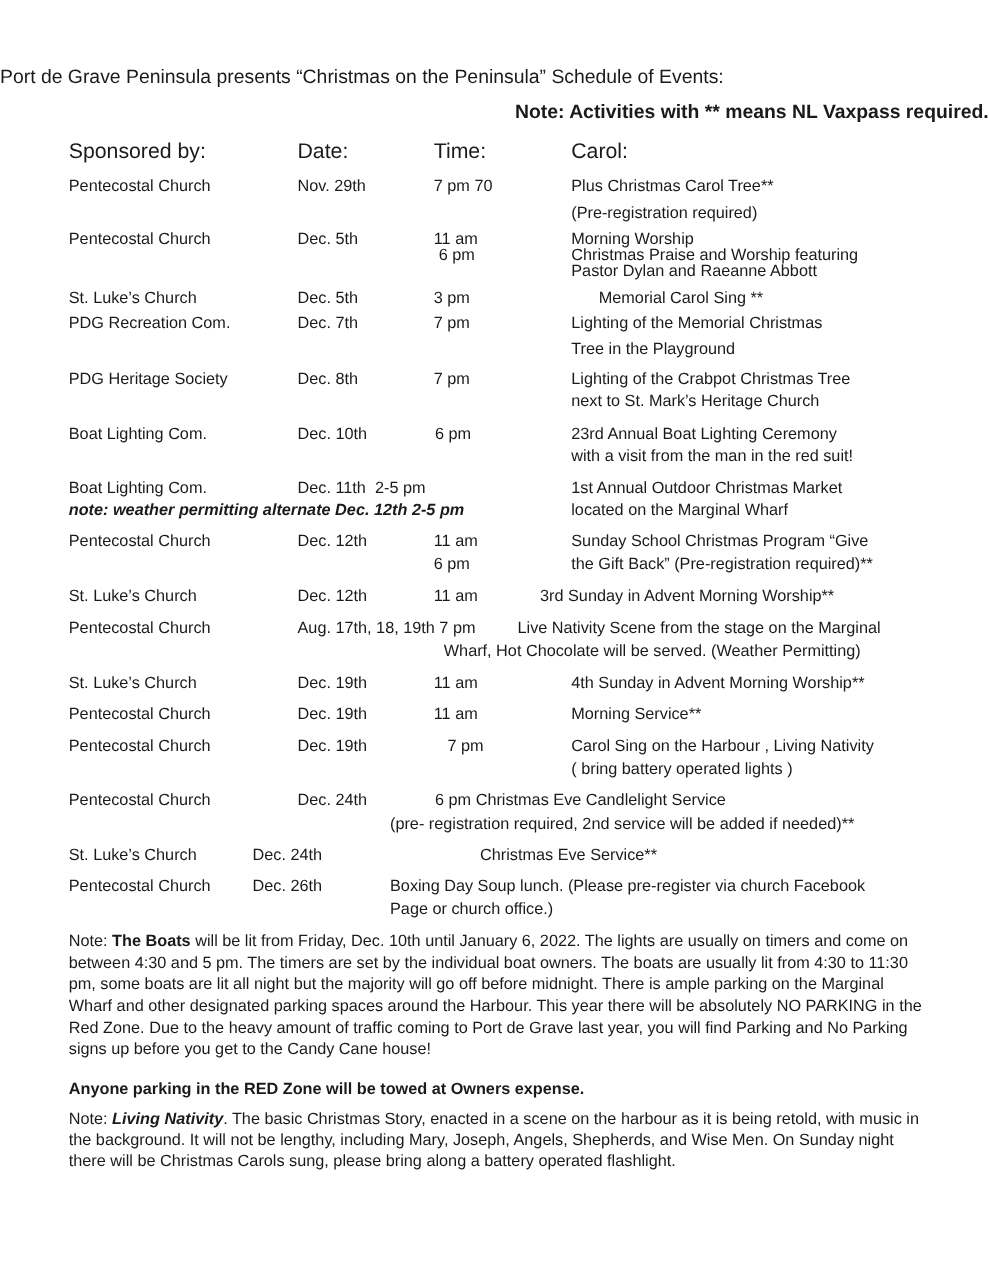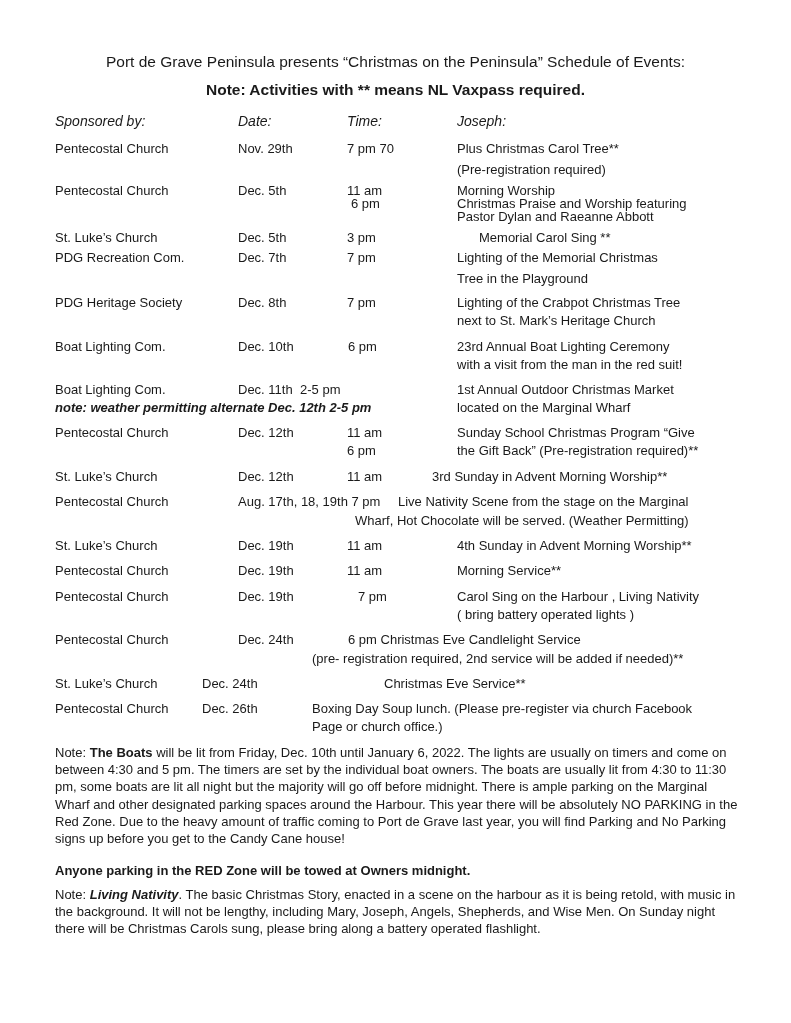--- a/index.html
+++ b/index.html
@@ -1,38 +1,38 @@
 <!DOCTYPE html>
 <html><head>
 <meta charset="utf-8">
 <style>
   html, body { margin: 0; padding: 0; background: #ffffff; }
   body { width: 791px; height: 1023px; position: relative; overflow: hidden;
          font-family: "Liberation Sans", sans-serif; color: #1a1a1a; }
   .page { position: absolute; left: 0; top: 0; width: 791px; height: 1023px; }
   .t { position: absolute; white-space: nowrap; font-size: 13px; line-height: 16px; }
-  .title { position: absolute; left: 0; width: 791px; text-align: center; font-size: 15.5px; top: 53px; }
-  .subtitle { position: absolute; left: 0; width: 791px; text-align: center; font-size: 15.5px; font-weight: bold; top: 81px; }
-  .hdr { font-size: 14px; top: 113px; font-style: italic; }
+  .title { position: absolute; left: 0; width: 791px; font-size: 15.5px; top: 53px; }
+  .subtitle { position: absolute; left: 0; width: 791px; text-align: right; font-size: 15.5px; font-weight: bold; top: 81px; }
+  .hdr { font-size: 17px; top: 113px; }
   .b { font-weight: bold; }
   .bi { font-weight: bold; font-style: italic; }
   .para { position: absolute; left: 55px; width: 690px; font-size: 13px; line-height: 17.2px; }
 </style>
 </head>
 <body>
 
 <div class="page">
 
   <div class="title">Port de Grave Peninsula presents “Christmas on the Peninsula” Schedule of Events:</div>
   <div class="subtitle">Note:  Activities with ** means NL Vaxpass required.</div>
 
   <div class="t hdr" style="left:55px">Sponsored by:</div>
   <div class="t hdr" style="left:238px">Date:</div>
   <div class="t hdr" style="left:347px">Time:</div>
-  <div class="t hdr" style="left:457px">Joseph:</div>
+  <div class="t hdr" style="left:457px">Carol:</div>
 
   <div>
     <div class="t" style="left:55px;top:141px">Pentecostal Church</div>
     <div class="t" style="left:238px;top:141px">Nov. 29th</div>
     <div class="t" style="left:347px;top:141px">7 pm 70</div>
     <div class="t" style="left:457px;top:141px">Plus Christmas Carol Tree**</div>
     <div class="t" style="left:457px;top:162px">(Pre-registration required)</div>
   </div>
 
   <div>
@@ -97,21 +97,21 @@
   <div>
     <div class="t" style="left:55px;top:469px">St. Luke’s Church</div>
     <div class="t" style="left:238px;top:469px">Dec. 12th</div>
     <div class="t" style="left:347px;top:469px">11 am</div>
     <div class="t" style="left:432px;top:469px">3rd Sunday in Advent Morning Worship**</div>
   </div>
 
   <div>
     <div class="t" style="left:55px;top:494px">Pentecostal Church</div>
     <div class="t" style="left:238px;top:494px">Aug. 17th, 18, 19th  7 pm</div>
-    <div class="t" style="left:398px;top:494px">Live Nativity Scene from the stage on the Marginal</div>
+    <div class="t" style="left:414px;top:494px">Live Nativity Scene from the stage on the Marginal</div>
     <div class="t" style="left:355px;top:513px">Wharf, Hot Chocolate will be served.  (Weather Permitting)</div>
   </div>
 
   <div>
     <div class="t" style="left:55px;top:538px">St. Luke’s Church</div>
     <div class="t" style="left:238px;top:538px">Dec. 19th</div>
     <div class="t" style="left:347px;top:538px">11 am</div>
     <div class="t" style="left:457px;top:538px">4th Sunday in Advent Morning Worship**</div>
   </div>
 
@@ -145,17 +145,17 @@
 
   <div>
     <div class="t" style="left:55px;top:701px">Pentecostal Church</div>
     <div class="t" style="left:202px;top:701px">Dec. 26th</div>
     <div class="t" style="left:312px;top:701px">Boxing Day Soup lunch. (Please pre-register via church Facebook</div>
     <div class="t" style="left:312px;top:719px">Page or church office.)</div>
   </div>
 
   <div class="para" style="top:744px"><span>Note:  </span><span class="b">The Boats</span><span> will be lit from Friday, Dec. 10th until January 6, 2022.  The lights are usually on timers and come on between 4:30 and 5 pm.  The timers are set by the individual boat owners.  The boats are usually lit from 4:30 to 11:30 pm, some boats are lit all night but the majority will go off before midnight.  There is ample parking on the Marginal Wharf and other designated parking spaces around the Harbour.  This year there will be absolutely NO PARKING in the Red Zone.  Due to the heavy amount of traffic coming to Port de Grave last year, you will find Parking and No Parking signs up before you get to the Candy Cane house!</span></div>
 
-  <div class="para b" style="top:862px">Anyone parking in the RED Zone will be towed at Owners midnight.</div>
+  <div class="para b" style="top:862px">Anyone parking in the RED Zone will be towed at Owners expense.</div>
 
   <div class="para" style="top:886px"><span>Note:  </span><span class="bi">Living Nativity</span><span>. The basic Christmas Story, enacted in a scene on the harbour as it is being retold, with music in the background. It will not be lengthy, including Mary, Joseph, Angels, Shepherds, and Wise Men.  On Sunday night there will be Christmas Carols sung, please bring along a battery operated flashlight.</span></div>
 
 </div>
 
 </body></html>

